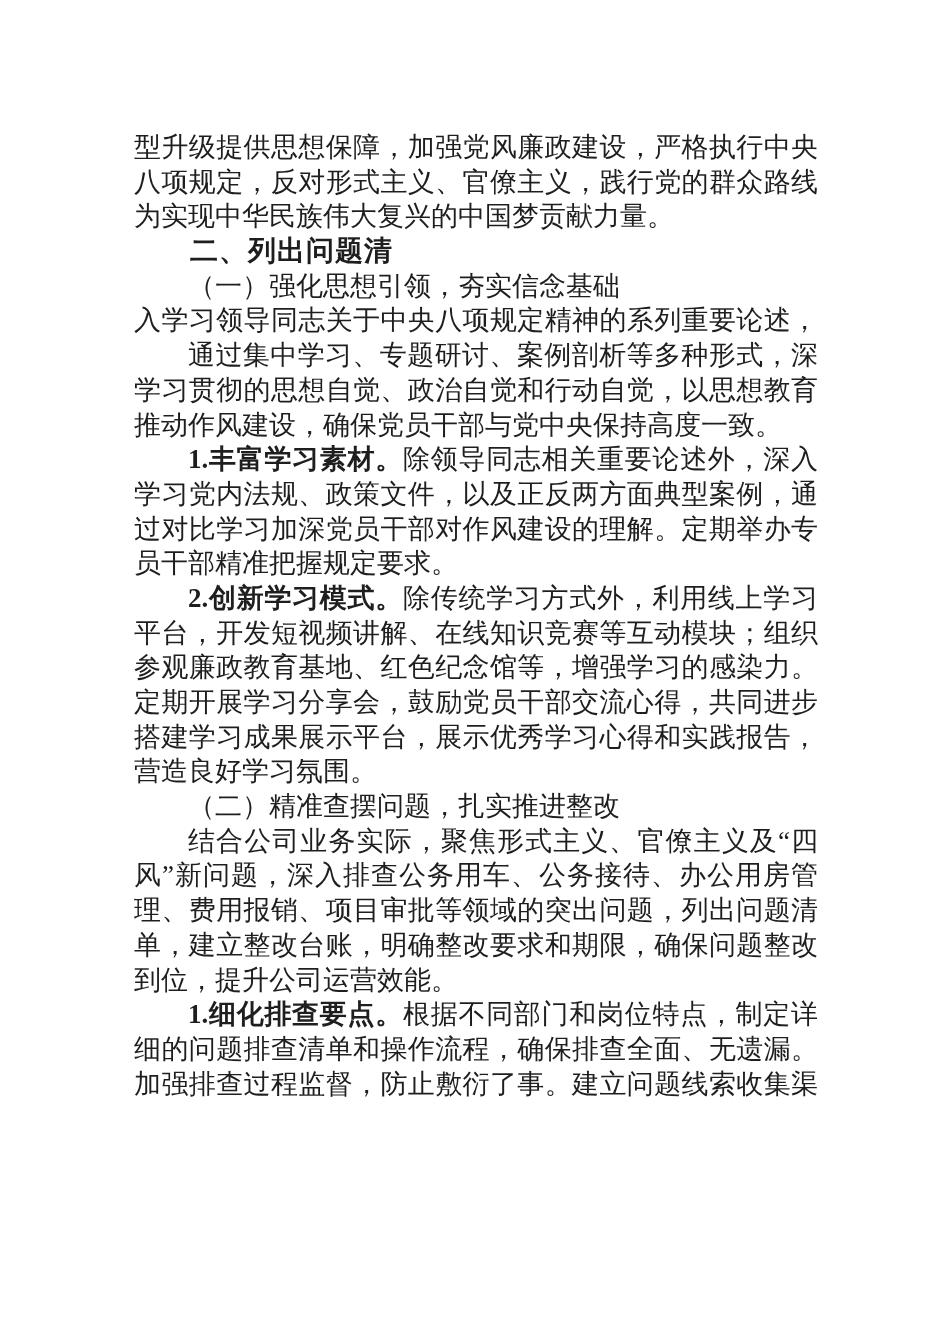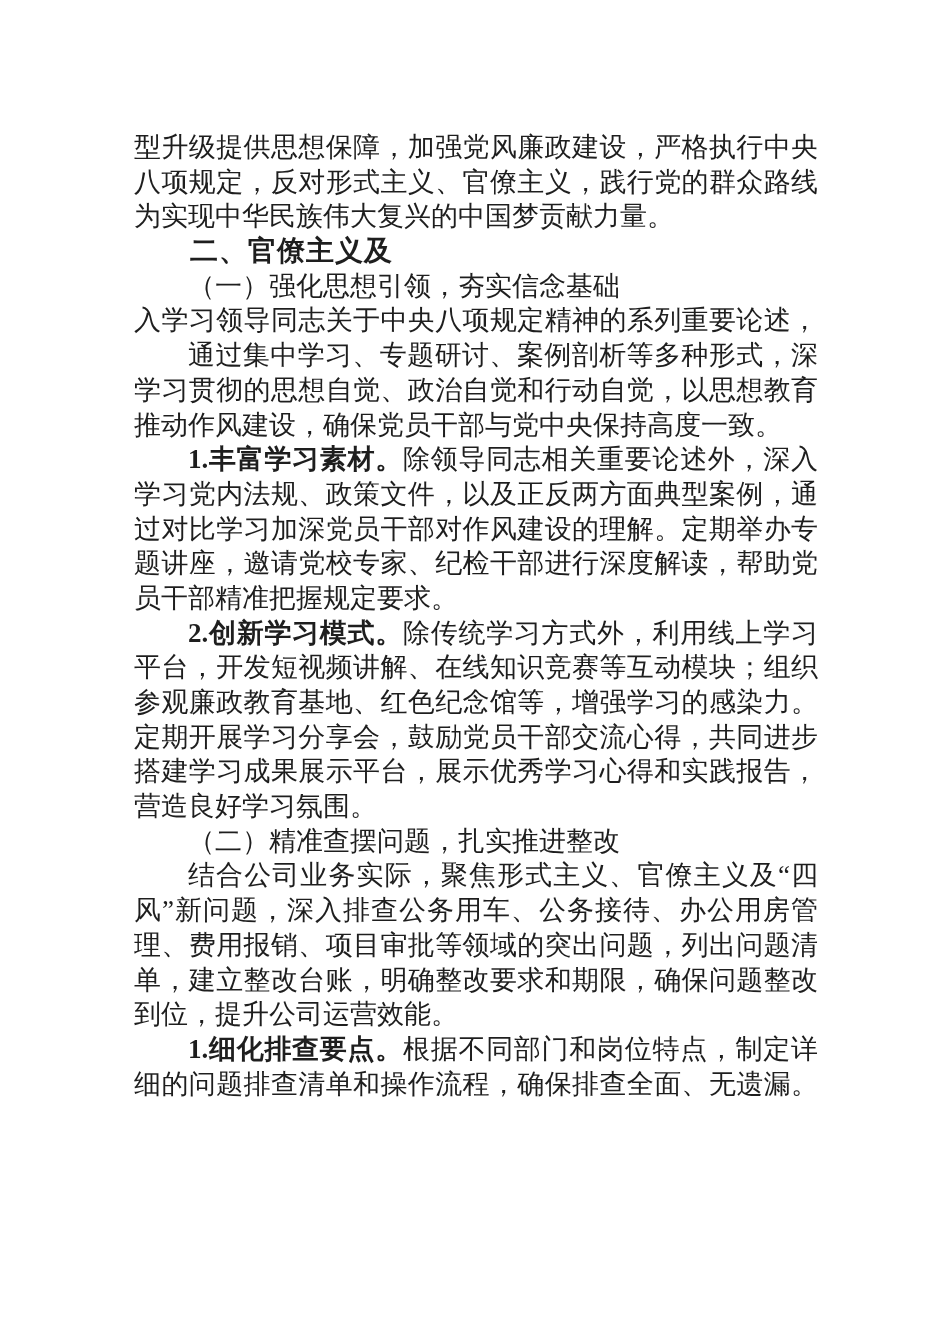--- a/index.html
+++ b/index.html
@@ -65,30 +65,29 @@
   }
 </style>
 </head>
 <body>
 
 <div class="page">
   <div class="content">
       <div class="line"><span>型升级提供思想保障，加强党风廉政建设，严格执行中央</span></div>
       <div class="line"><span>八项规定，反对形式主义、官僚主义，践行党的群众路线</span></div>
       <div class="line left"><span>为实现中华民族伟大复兴的中国梦贡献力量。</span></div>
-      <div class="line h1 indent left"><span class="bold">二、官僚主义及</span></div>
+      <div class="line h1 indent left"><span class="bold">二、列出问题清</span></div>
       <div class="line h2 indent left"><span>（一）强化思想引领，夯实信念基础</span></div>
       <div class="line"><span>入学习领导同志关于中央八项规定精神的系列重要论述，</span></div>
       <div class="line indent"><span>通过集中学习、专题研讨、案例剖析等多种形式，深</span></div>
       <div class="line"><span>学习贯彻的思想自觉、政治自觉和行动自觉，以思想教育</span></div>
       <div class="line left"><span>推动作风建设，确保党员干部与党中央保持高度一致。</span></div>
       <div class="line indent"><span class="bold">1.丰富学习素材。</span><span>除领导同志相关重要论述外，深入</span></div>
       <div class="line"><span>学习党内法规、政策文件，以及正反两方面典型案例，通</span></div>
       <div class="line"><span>过对比学习加深党员干部对作风建设的理解。定期举办专</span></div>
-      <div class="line"><span>题讲座，邀请党校专家、纪检干部进行深度解读，帮助党</span></div>
       <div class="line left"><span>员干部精准把握规定要求。</span></div>
       <div class="line indent"><span class="bold">2.创新学习模式。</span><span>除传统学习方式外，利用线上学习</span></div>
       <div class="line"><span>平台，开发短视频讲解、在线知识竞赛等互动模块；组织</span></div>
       <div class="line"><span>参观廉政教育基地、红色纪念馆等，增强学习的感染力。</span></div>
       <div class="line"><span>定期开展学习分享会，鼓励党员干部交流心得，共同进步</span></div>
       <div class="line"><span>搭建学习成果展示平台，展示优秀学习心得和实践报告，</span></div>
       <div class="line left"><span>营造良好学习氛围。</span></div>
       <div class="line h2 indent left"><span>（二）精准查摆问题，扎实推进整改</span></div>
       <div class="line indent"><span>结合公司业务实际，聚焦形式主义、官僚主义及“四</span></div>
       <div class="line"><span>风”新问题，深入排查公务用车、公务接待、办公用房管</span></div>

